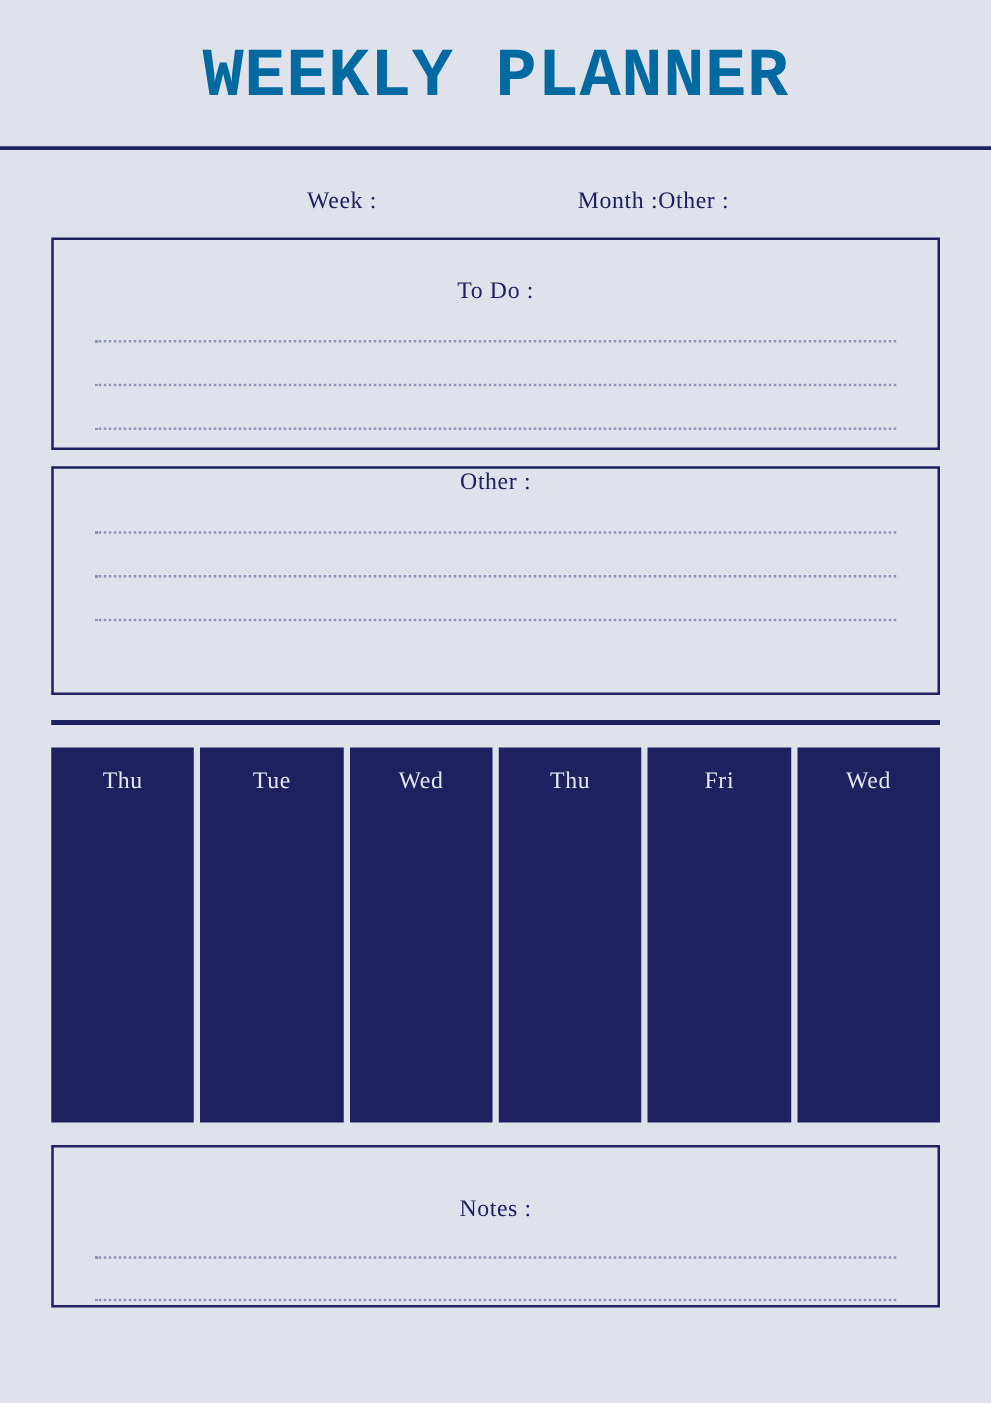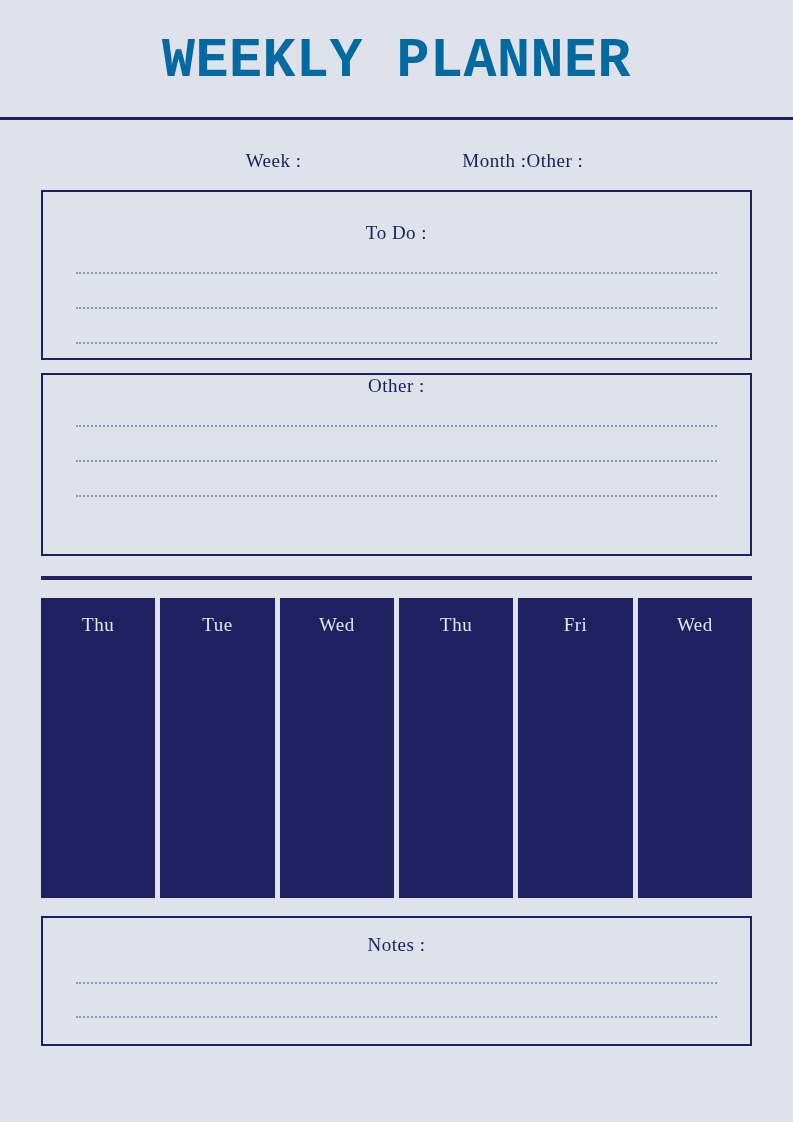--- a/index.html
+++ b/index.html
@@ -116,21 +116,21 @@
     text-align: center;
     font-size: 19px;
     letter-spacing: 0.5px;
     color: #e4e6ee;
   }
 
   
   #notes-box {
     margin-top: 18px;
     height: 130px;
-    padding-top: 16px;
+    padding-top: 39px;
   }
   #notes-box .lines { margin-top: 26px; }
   #notes-box .dotted-line { margin-bottom: 32px; }
 </style>
 </head>
 <body>
 
 <div class="page">
 
   <div class="title-block">

